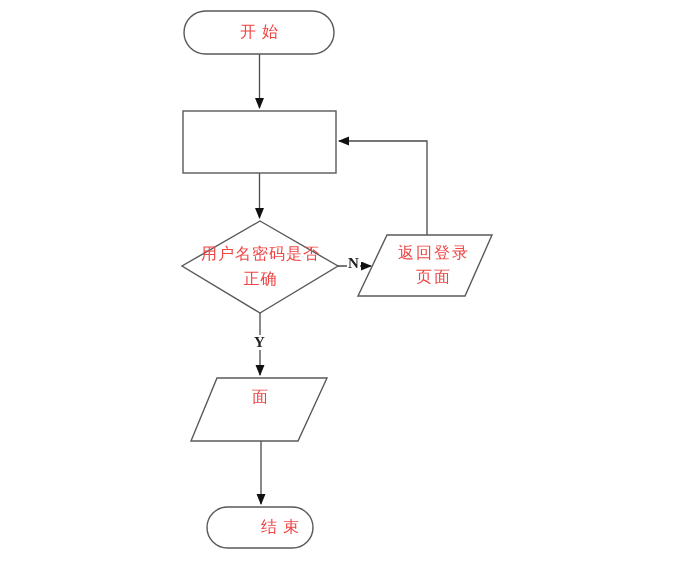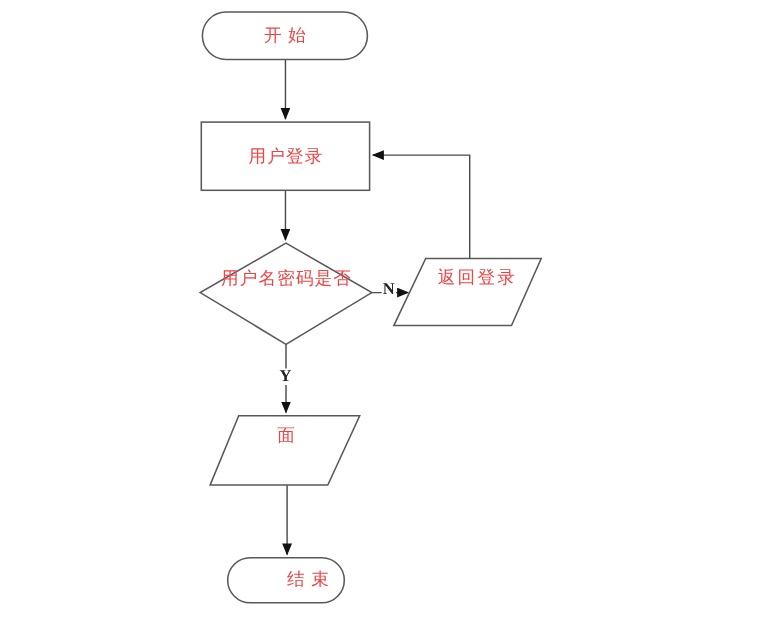--- a/index.html
+++ b/index.html
@@ -61,28 +61,29 @@
     <rect x="184" y="11" width="150" height="43" rx="21.5" ry="21.5" class="shape"></rect>
     <rect x="183" y="111" width="153" height="62" class="shape"></rect>
     <polygon points="260,221 338,266 260,313 182,266" class="shape"></polygon>
     <polygon points="387,235 492,235 465,296 358,296" class="shape"></polygon>
     <polygon points="217,378 327,378 298,441 191,441" class="shape"></polygon>
     <rect x="207" y="507" width="106" height="41" rx="20.5" ry="20.5" class="shape"></rect>
   </svg>
 
   <div class="lbl spread" style="left:184px; top:11px; width:150px; height:43px;">开始</div>
 
-  <div class="lbl spread1" style="left:183px; top:111px; width:153px; height:62px;">用户登录</div>
 
   <div class="lbl block spread1" style="left:184px; top:241px; width:152px;">
     <div>用户名密码是否</div>
+    <div>正确</div>
   </div>
 
   <div class="lbl block tight spread2" style="left:373px; top:241px; width:120px;">
     <div>返回登录</div>
+    <div>页面</div>
   </div>
 
   <div class="lbl block tight spread2" style="left:200px; top:385px; width:120px;">
     <div>面</div>
   </div>
 
   <div class="lbl spread" style="left:207px; top:507px; width:106px; height:41px;padding-left:40px;">结束</div>
 
   <span class="branch" style="left:347px; top:256px;">N</span>
   <span class="branch" style="left:253px; top:335px;">Y</span>

